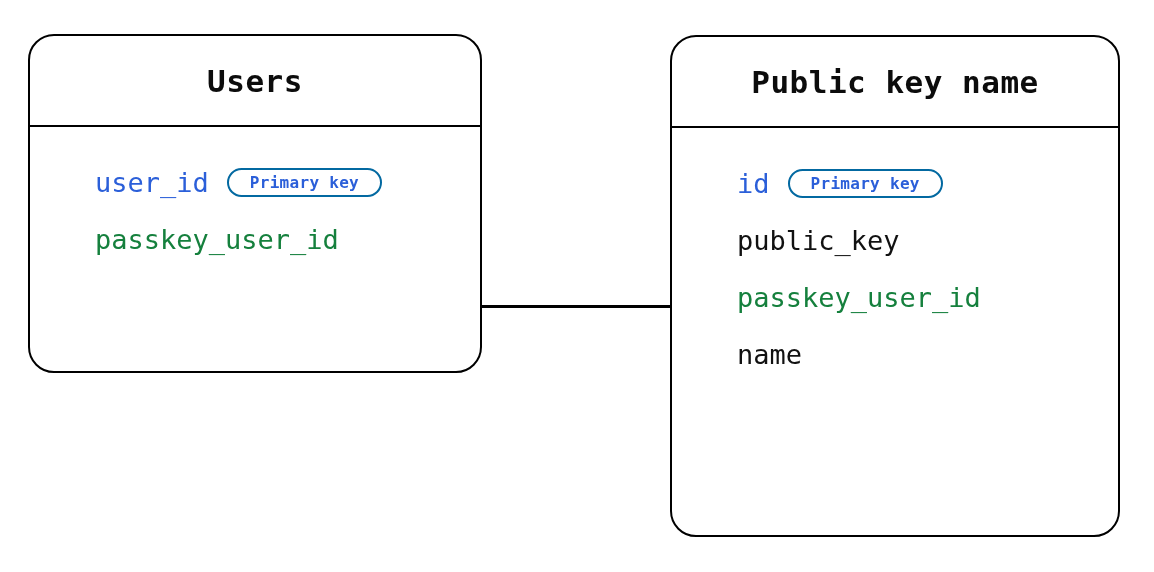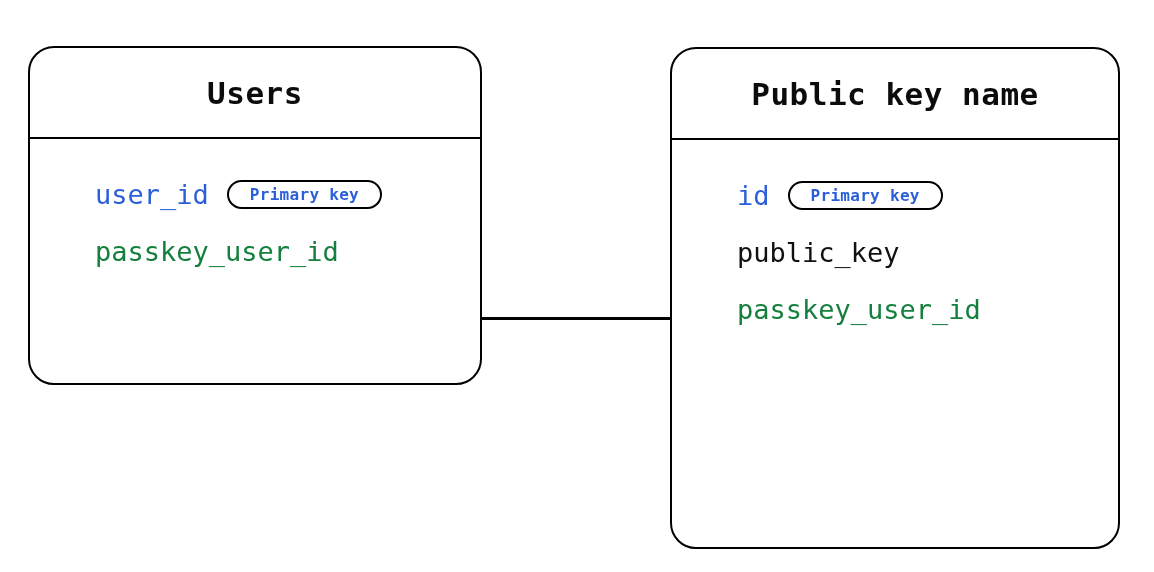--- a/index.html
+++ b/index.html
@@ -13,21 +13,21 @@
     height: 572px;
     position: relative;
     overflow: hidden;
     font-family: "DejaVu Sans Mono", "Liberation Mono", monospace;
     -webkit-font-smoothing: antialiased;
   }
 
   #canvas {
     position: absolute;
     left: 0;
-    top: 12px;
+    top: 0;
     width: 1154px;
     height: 480px;
   }
 
   .entity {
     position: absolute;
     box-sizing: border-box;
     border: 2px solid #000000;
     border-radius: 26px;
     background: #ffffff;
@@ -79,21 +79,21 @@
     color: #15803d;
   }
 
   .badge {
     display: inline-flex;
     align-items: center;
     justify-content: center;
     margin-left: 18px;
     height: 29px;
     padding: 0 21px;
-    border: 2px solid #000000;
+    border: 2px solid #0369a1;
     border-radius: 999px;
     background: #ffffff;
     box-sizing: border-box;
   }
 
   .badge-label {
     font-family: "DejaVu Sans Mono", "Liberation Mono", monospace;
     font-weight: bold;
     font-size: 16px;
     letter-spacing: 0.3px;
@@ -170,20 +170,23 @@
 
       <div class="field-row">
         <span class="field-name">public_key</span>
       </div>
 
       <div class="field-row">
         <span class="field-name fk">passkey_user_id</span>
       </div>
 
 
+      <div class="field-row">
+        <span class="field-name">name</span>
+      </div>
 
 
     </div>
   </div>
 
   <div class="connector" id="connector-users-creds"></div>
 
 </div>
 
 </body></html>

